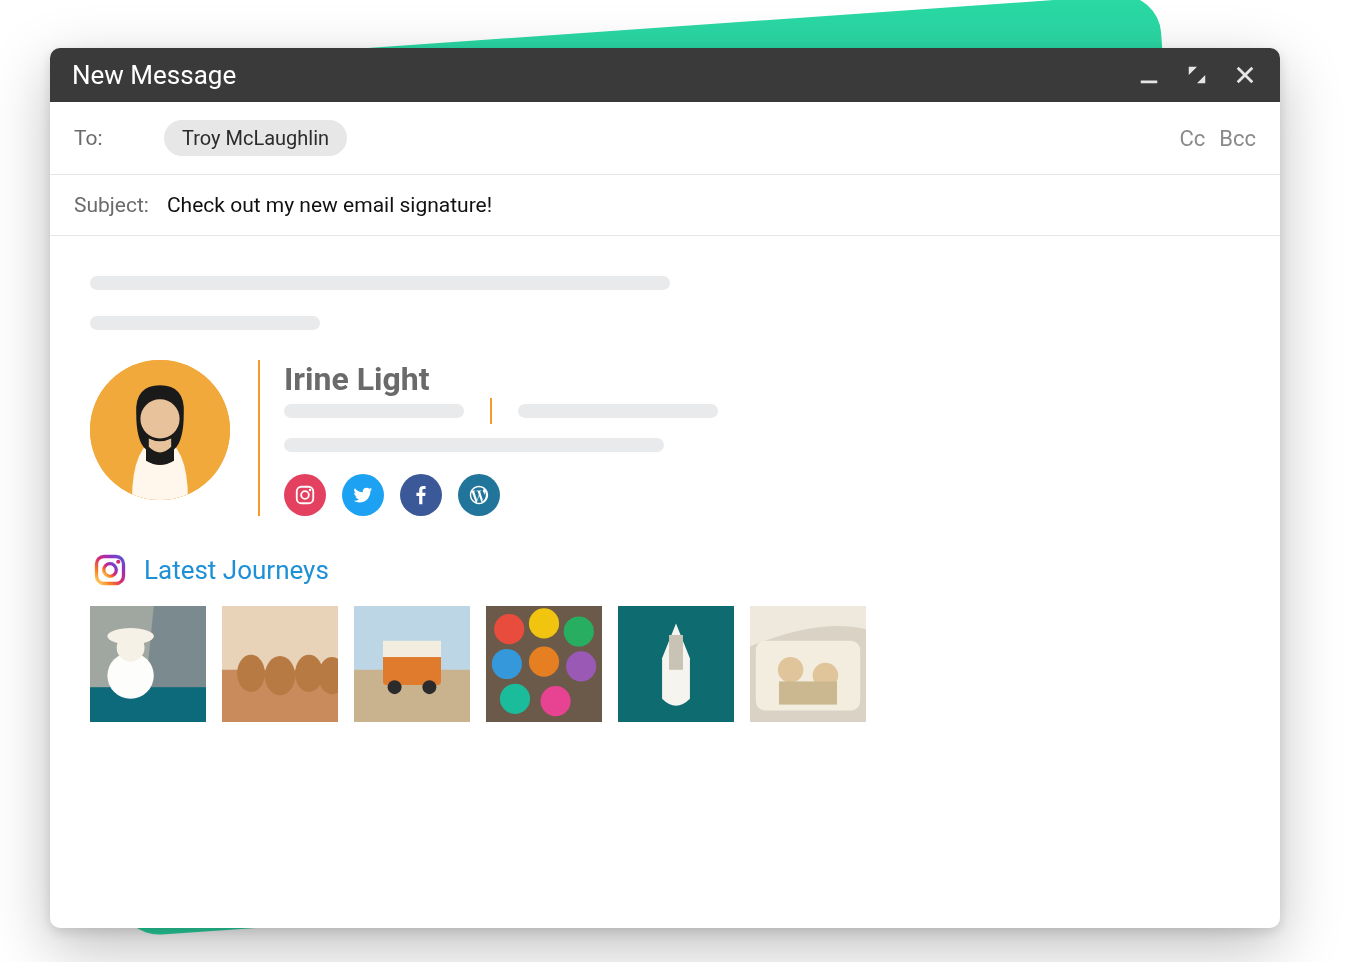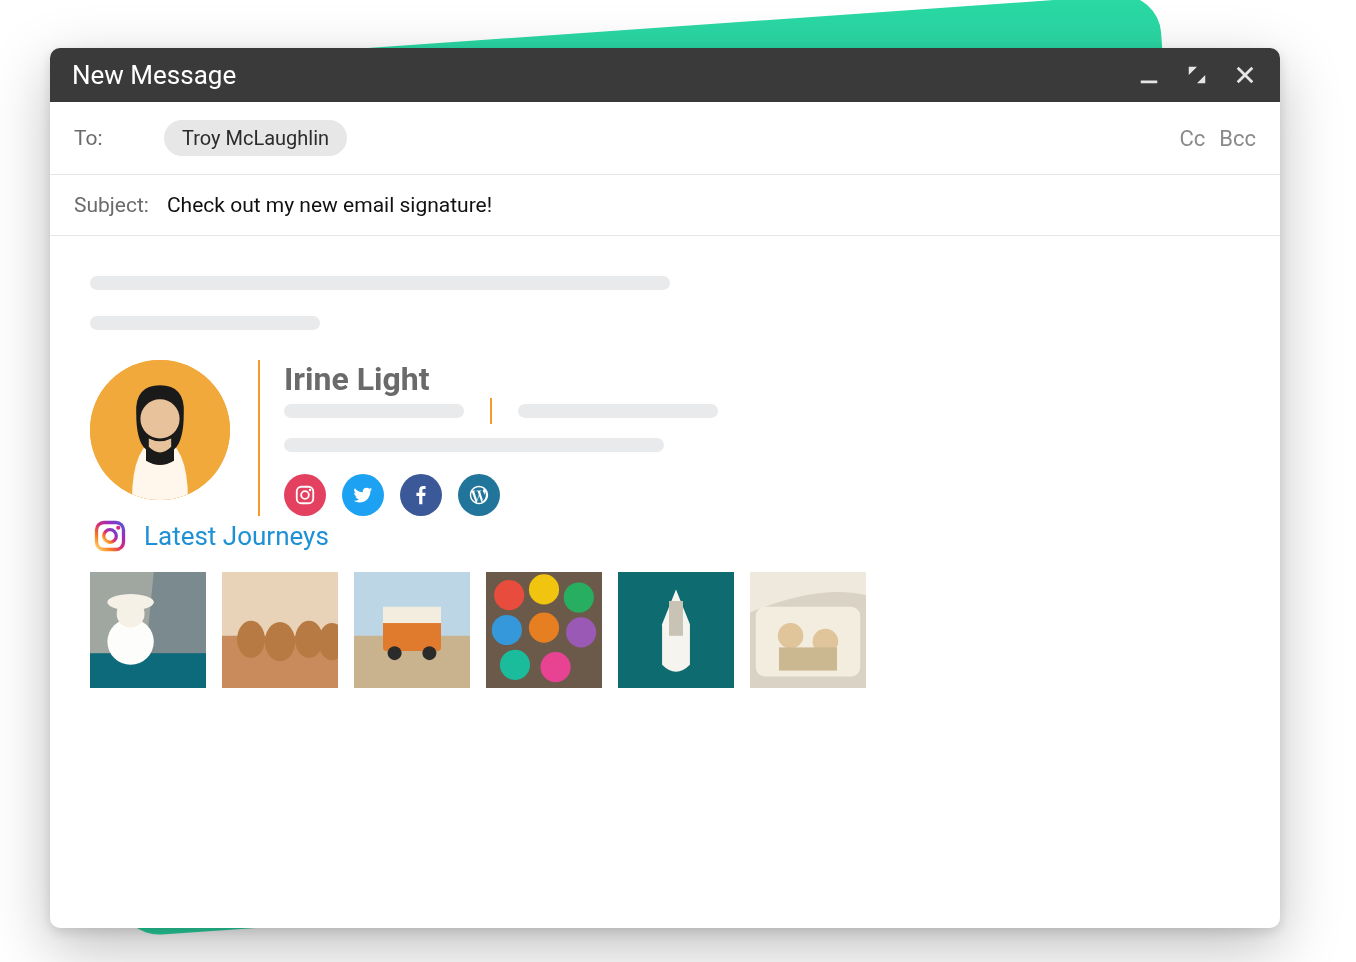--- a/index.html
+++ b/index.html
@@ -143,21 +143,21 @@
     width: 42px; height: 42px; border-radius: 50%;
     display: flex; align-items: center; justify-content: center;
     cursor: pointer;
   }
   .social.ig { background: #e4405f; }
   .social.tw { background: #1da1f2; }
   .social.fb { background: #3b5998; }
   .social.wp { background: #21759b; }
   .social svg { width: 22px; height: 22px; fill: #fff; }
 
-  .gallery-section { }
+  .gallery-section { margin-top: 34px; }
   .gallery-header {
     display: flex; align-items: center; gap: 14px;
     margin-bottom: 16px;
   }
   .ig-outline {
     width: 40px; height: 40px;
     display: flex; align-items: center; justify-content: center;
   }
   .gallery-title {
     color: #1e90d6;

